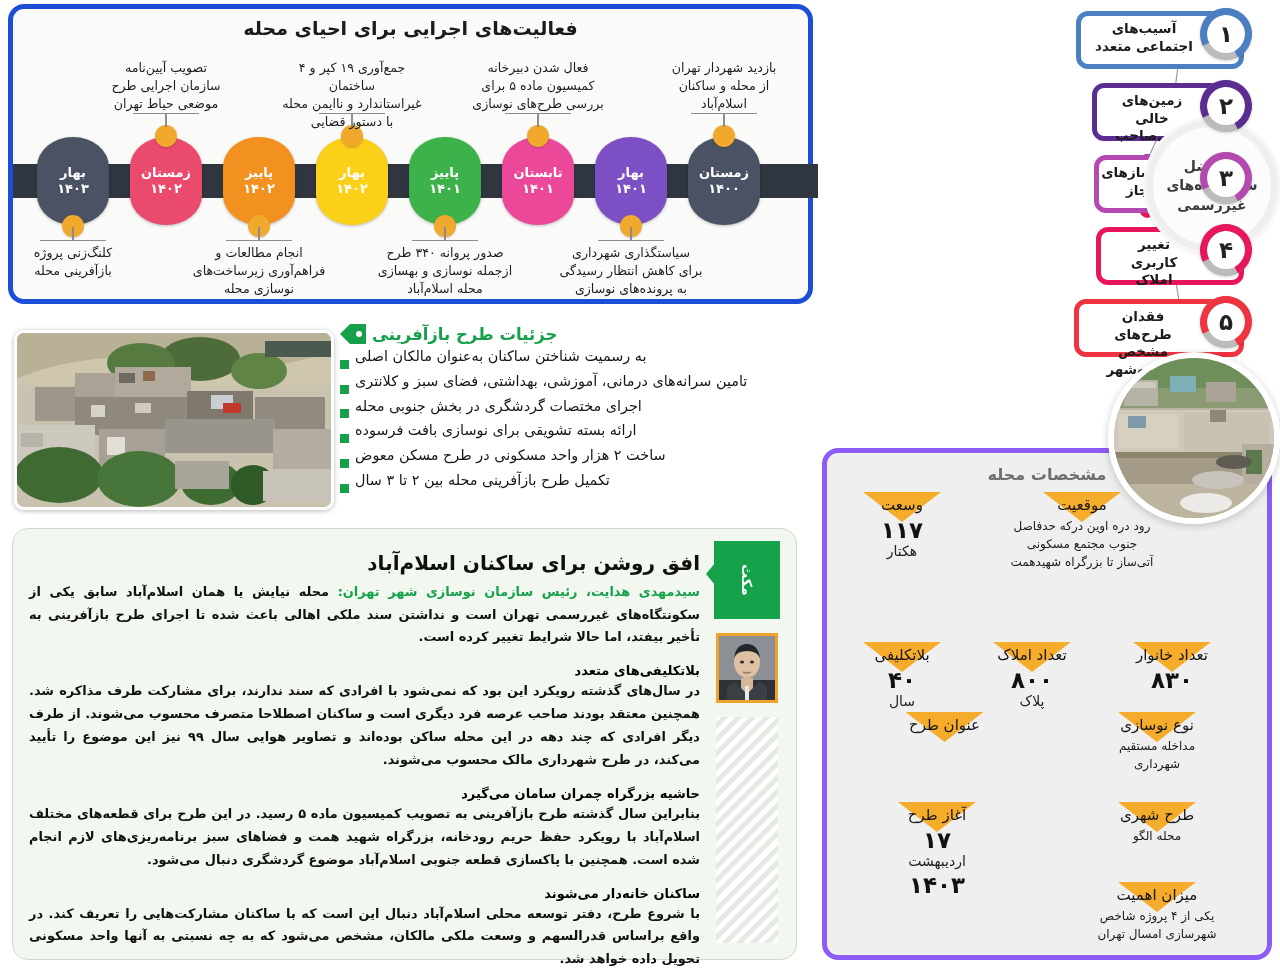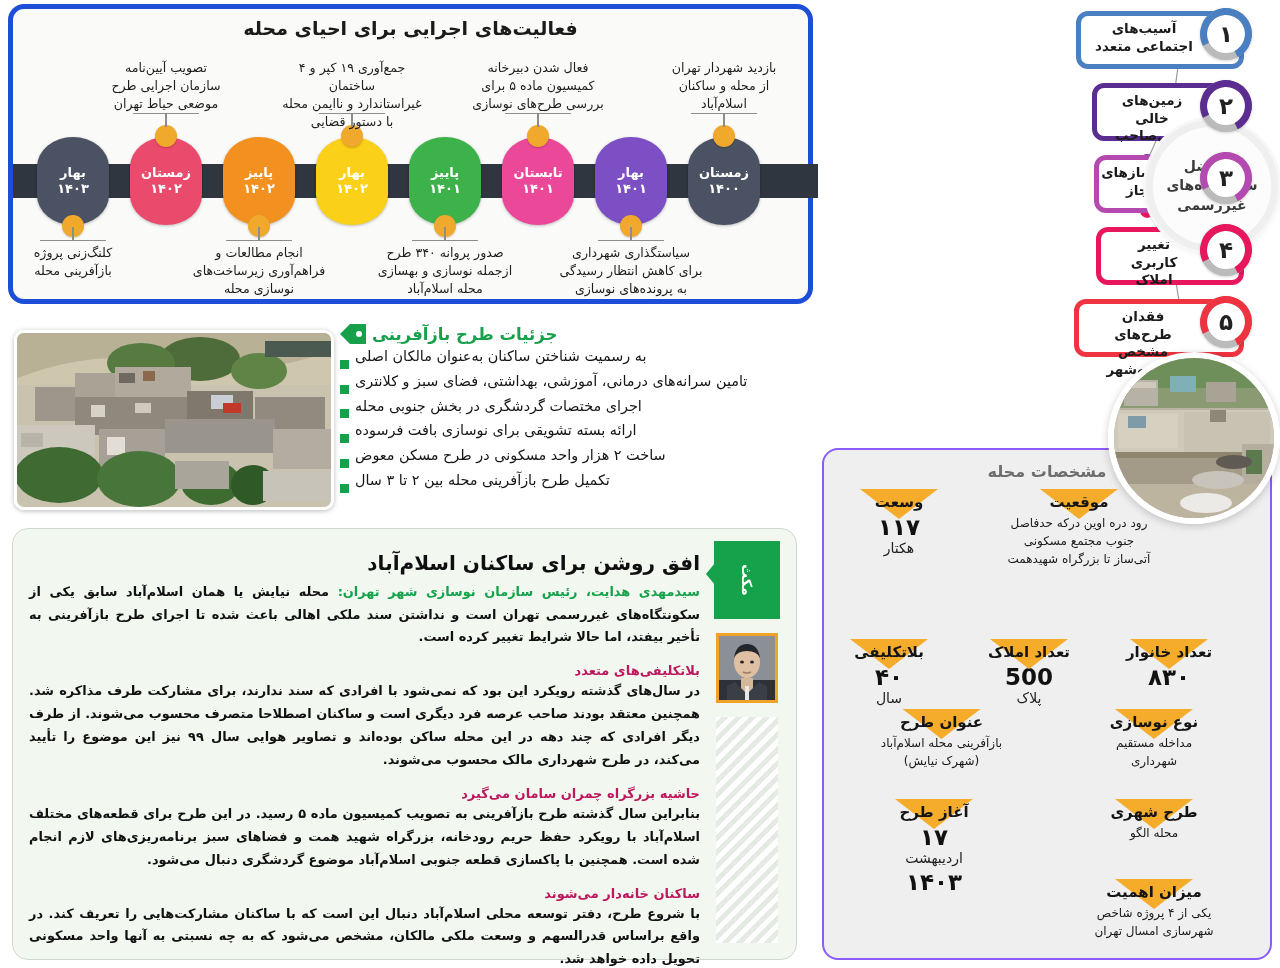--- a/index.html
+++ b/index.html
@@ -142,37 +142,37 @@
     border:3px solid #f0a229; overflow:hidden; background:#7b8088;
   }
   #hatch {
     position:absolute; right:18px; top:188px; width:62px; height:226px;
     background:repeating-linear-gradient(-45deg,#ffffff 0 5px,#e5e9e3 5px 10px);
     opacity:.95;
   }
   #article-body { position:absolute; right:96px; left:16px; top:52px; text-align:justify; }
   .lede { font-size:12.9px; font-weight:bold; line-height:1.75; color:#111; }
   .lede .who { color:#15a24a; }
-  .sub-head { font-size:13px; font-weight:bold; color:#be185d; margin-top:14px; margin-bottom:2px; }
+  .sub-head { font-size:13px; font-weight:bold; color:#000000; margin-top:14px; margin-bottom:2px; }
   .para { font-size:12.9px; font-weight:bold; line-height:1.78; color:#111; }
 
   
   #stats {
     position:absolute; left:822px; top:448px; width:450px; height:512px;
-    background:#efefef; border:2px solid #8b5cf6; border-radius:16px;
+    background:#efefef; border:5px solid #8b5cf6; border-radius:16px;
   }
   #stats-title {
     position:absolute; top:12px; left:0; right:0; text-align:center;
     font-size:16px; font-weight:bold; color:#6e6e6e;
   }
   .stat {
     position:absolute; text-align:center; width:190px;
   }
   .stat .lbl {
-    display:inline-block; position:relative; font-size:15px; font-weight:bold;
+    display:inline-block; position:relative; font-size:15px; font-weight:normal;
     color:#141414; padding:1px 9px 2px 9px; z-index:2;
   }
   .stat .lblwrap { position:relative; display:inline-block; }
   .stat .lblwrap::before{
     content:""; position:absolute; left:50%; transform:translateX(-50%);
     top:-3px; width:78px; height:30px; background:#f5ac2b; z-index:0;
     clip-path:polygon(0 0, 100% 0, 50% 100%);
   }
   .stat .lbl { position:relative; z-index:2; }
   .stat .big { font-size:23px; font-weight:bold; color:#111; line-height:1.05; margin-top:2px; }
@@ -445,21 +445,21 @@
       </div>
   </div>
 </div>
 
 <div id="stats">
   <div id="stats-title">مشخصات محله</div>
   <div id="stats-grid">
       <div class="stat" style="left: 150px; top: 42px; width: 210px;"><span class="lblwrap"><span class="lbl">موقعیت</span></span><div class="txt">رود دره اوین درکه حدفاصل<br>جنوب مجتمع مسکونی<br>آتی‌ساز تا بزرگراه شهیدهمت</div></div>
       <div class="stat" style="left: 10px; top: 42px; width: 130px;"><span class="lblwrap"><span class="lbl">وسعت</span></span><div class="big">۱۱۷</div><div class="unit">هکتار</div></div>
       <div class="stat" style="left: 255px; top: 192px; width: 180px;"><span class="lblwrap"><span class="lbl">تعداد خانوار</span></span><div class="big">۸۳۰</div></div>
-      <div class="stat" style="left: 140px; top: 192px; width: 130px;"><span class="lblwrap"><span class="lbl">تعداد املاک</span></span><div class="big">500</div><div class="unit">پلاک</div></div>
-      <div class="stat" style="left: 0; top: 192px; width: 130px;"><span class="lblwrap"><span class="lbl">بلاتکلیفی</span></span><div class="big">۴۰</div><div class="unit">سال</div></div>
+      <div class="stat" style="left: 140px; top: 192px; width: 130px;"><span class="lblwrap"><span class="lbl">تعداد املاک</span></span><div class="big">۸۰۰</div><div class="unit">پلاک</div></div>
+      <div class="stat" style="left: 10px; top: 192px; width: 130px;"><span class="lblwrap"><span class="lbl">بلاتکلیفی</span></span><div class="big">۴۰</div><div class="unit">سال</div></div>
       <div class="stat" style="left: 235px; top: 262px; width: 190px;"><span class="lblwrap"><span class="lbl">نوع نوسازی</span></span><div class="txt">مداخله مستقیم<br>شهرداری</div></div>
-      <div class="stat" style="left: 10px; top: 262px; width: 215px;"><span class="lblwrap"><span class="lbl">عنوان طرح</span></span><div class="txt">بازآفرینی محله اسلام‌آباد<br>(شهرک نیایش)</div></div>
+      <div class="stat" style="left: 10px; top: 262px; width: 215px;"><span class="lblwrap"><span class="lbl">عنوان طرح</span></span></div>
       <div class="stat" style="left: 235px; top: 352px; width: 190px;"><span class="lblwrap"><span class="lbl">طرح شهری</span></span><div class="txt">محله الگو</div></div>
       <div class="stat" style="left: 10px; top: 352px; width: 200px;"><span class="lblwrap"><span class="lbl">آغاز طرح</span></span><div class="big">۱۷</div><div class="unit">اردیبهشت</div><div class="big">۱۴۰۳</div></div>
       <div class="stat" style="left: 235px; top: 432px; width: 190px;"><span class="lblwrap"><span class="lbl">میزان اهمیت</span></span><div class="txt">یکی از ۴ پروژه شاخص<br>شهرسازی امسال تهران</div></div>
     </div>
 </div>
 
 </body></html>

